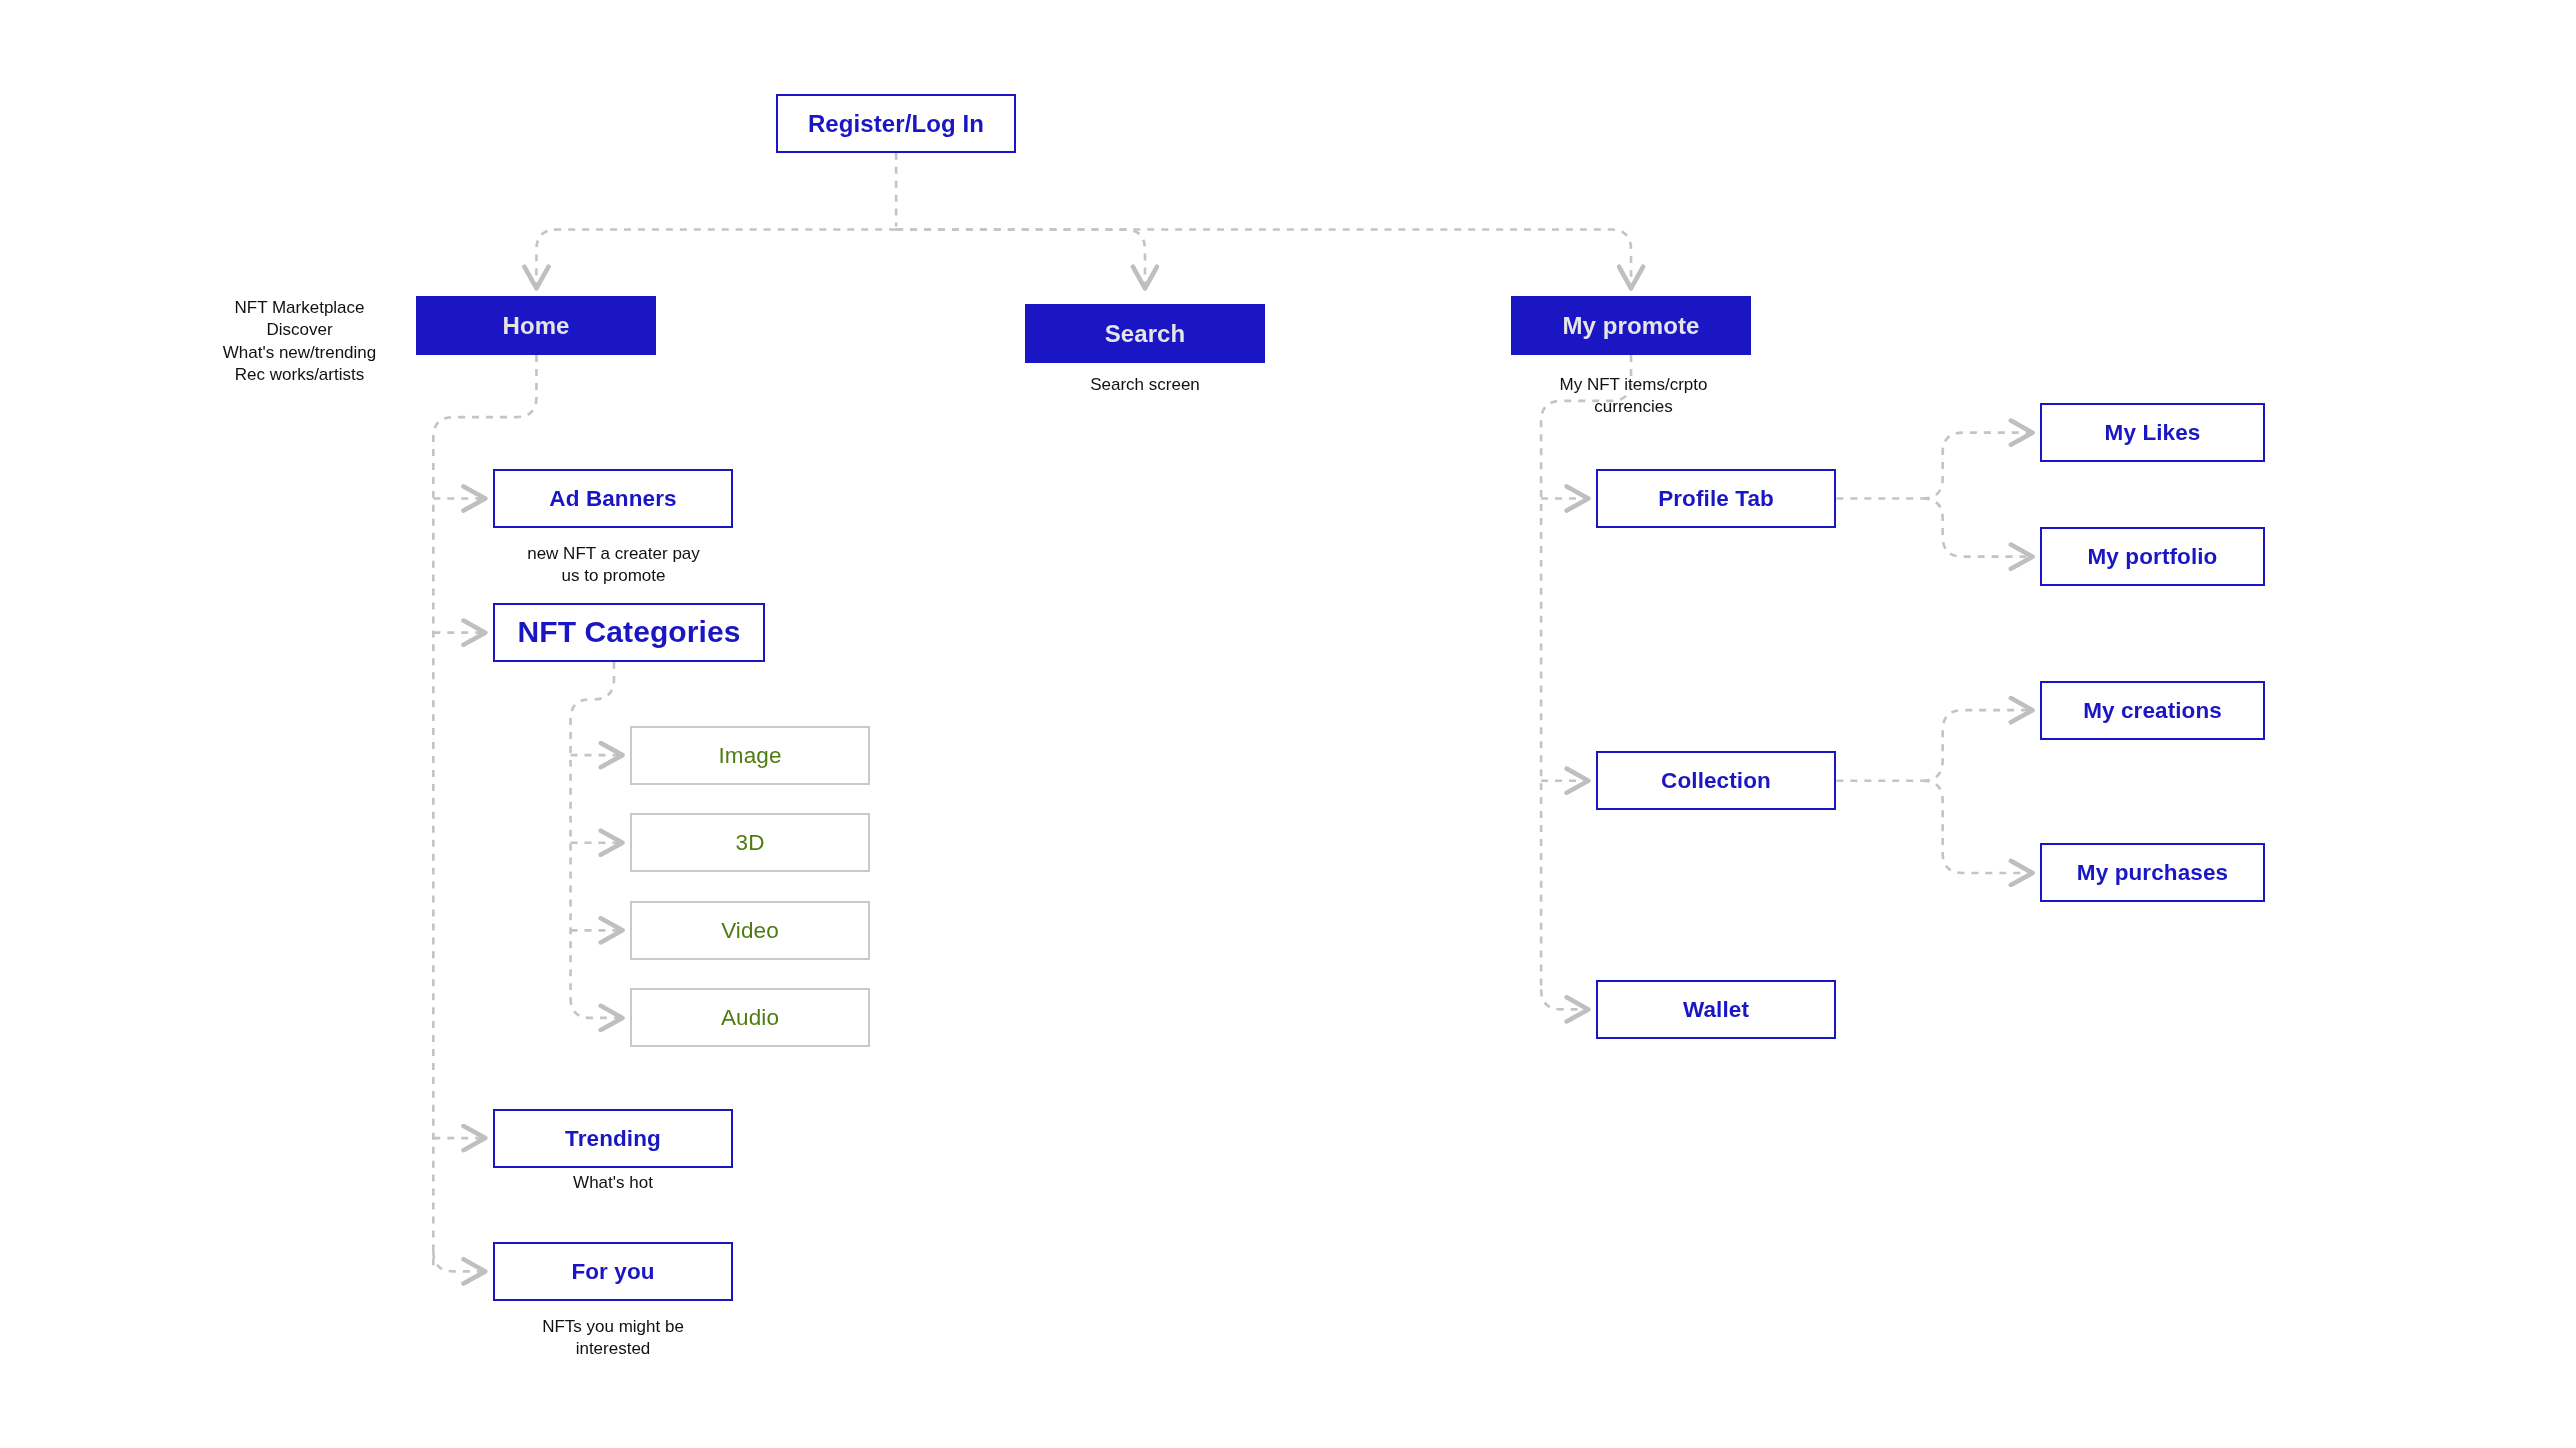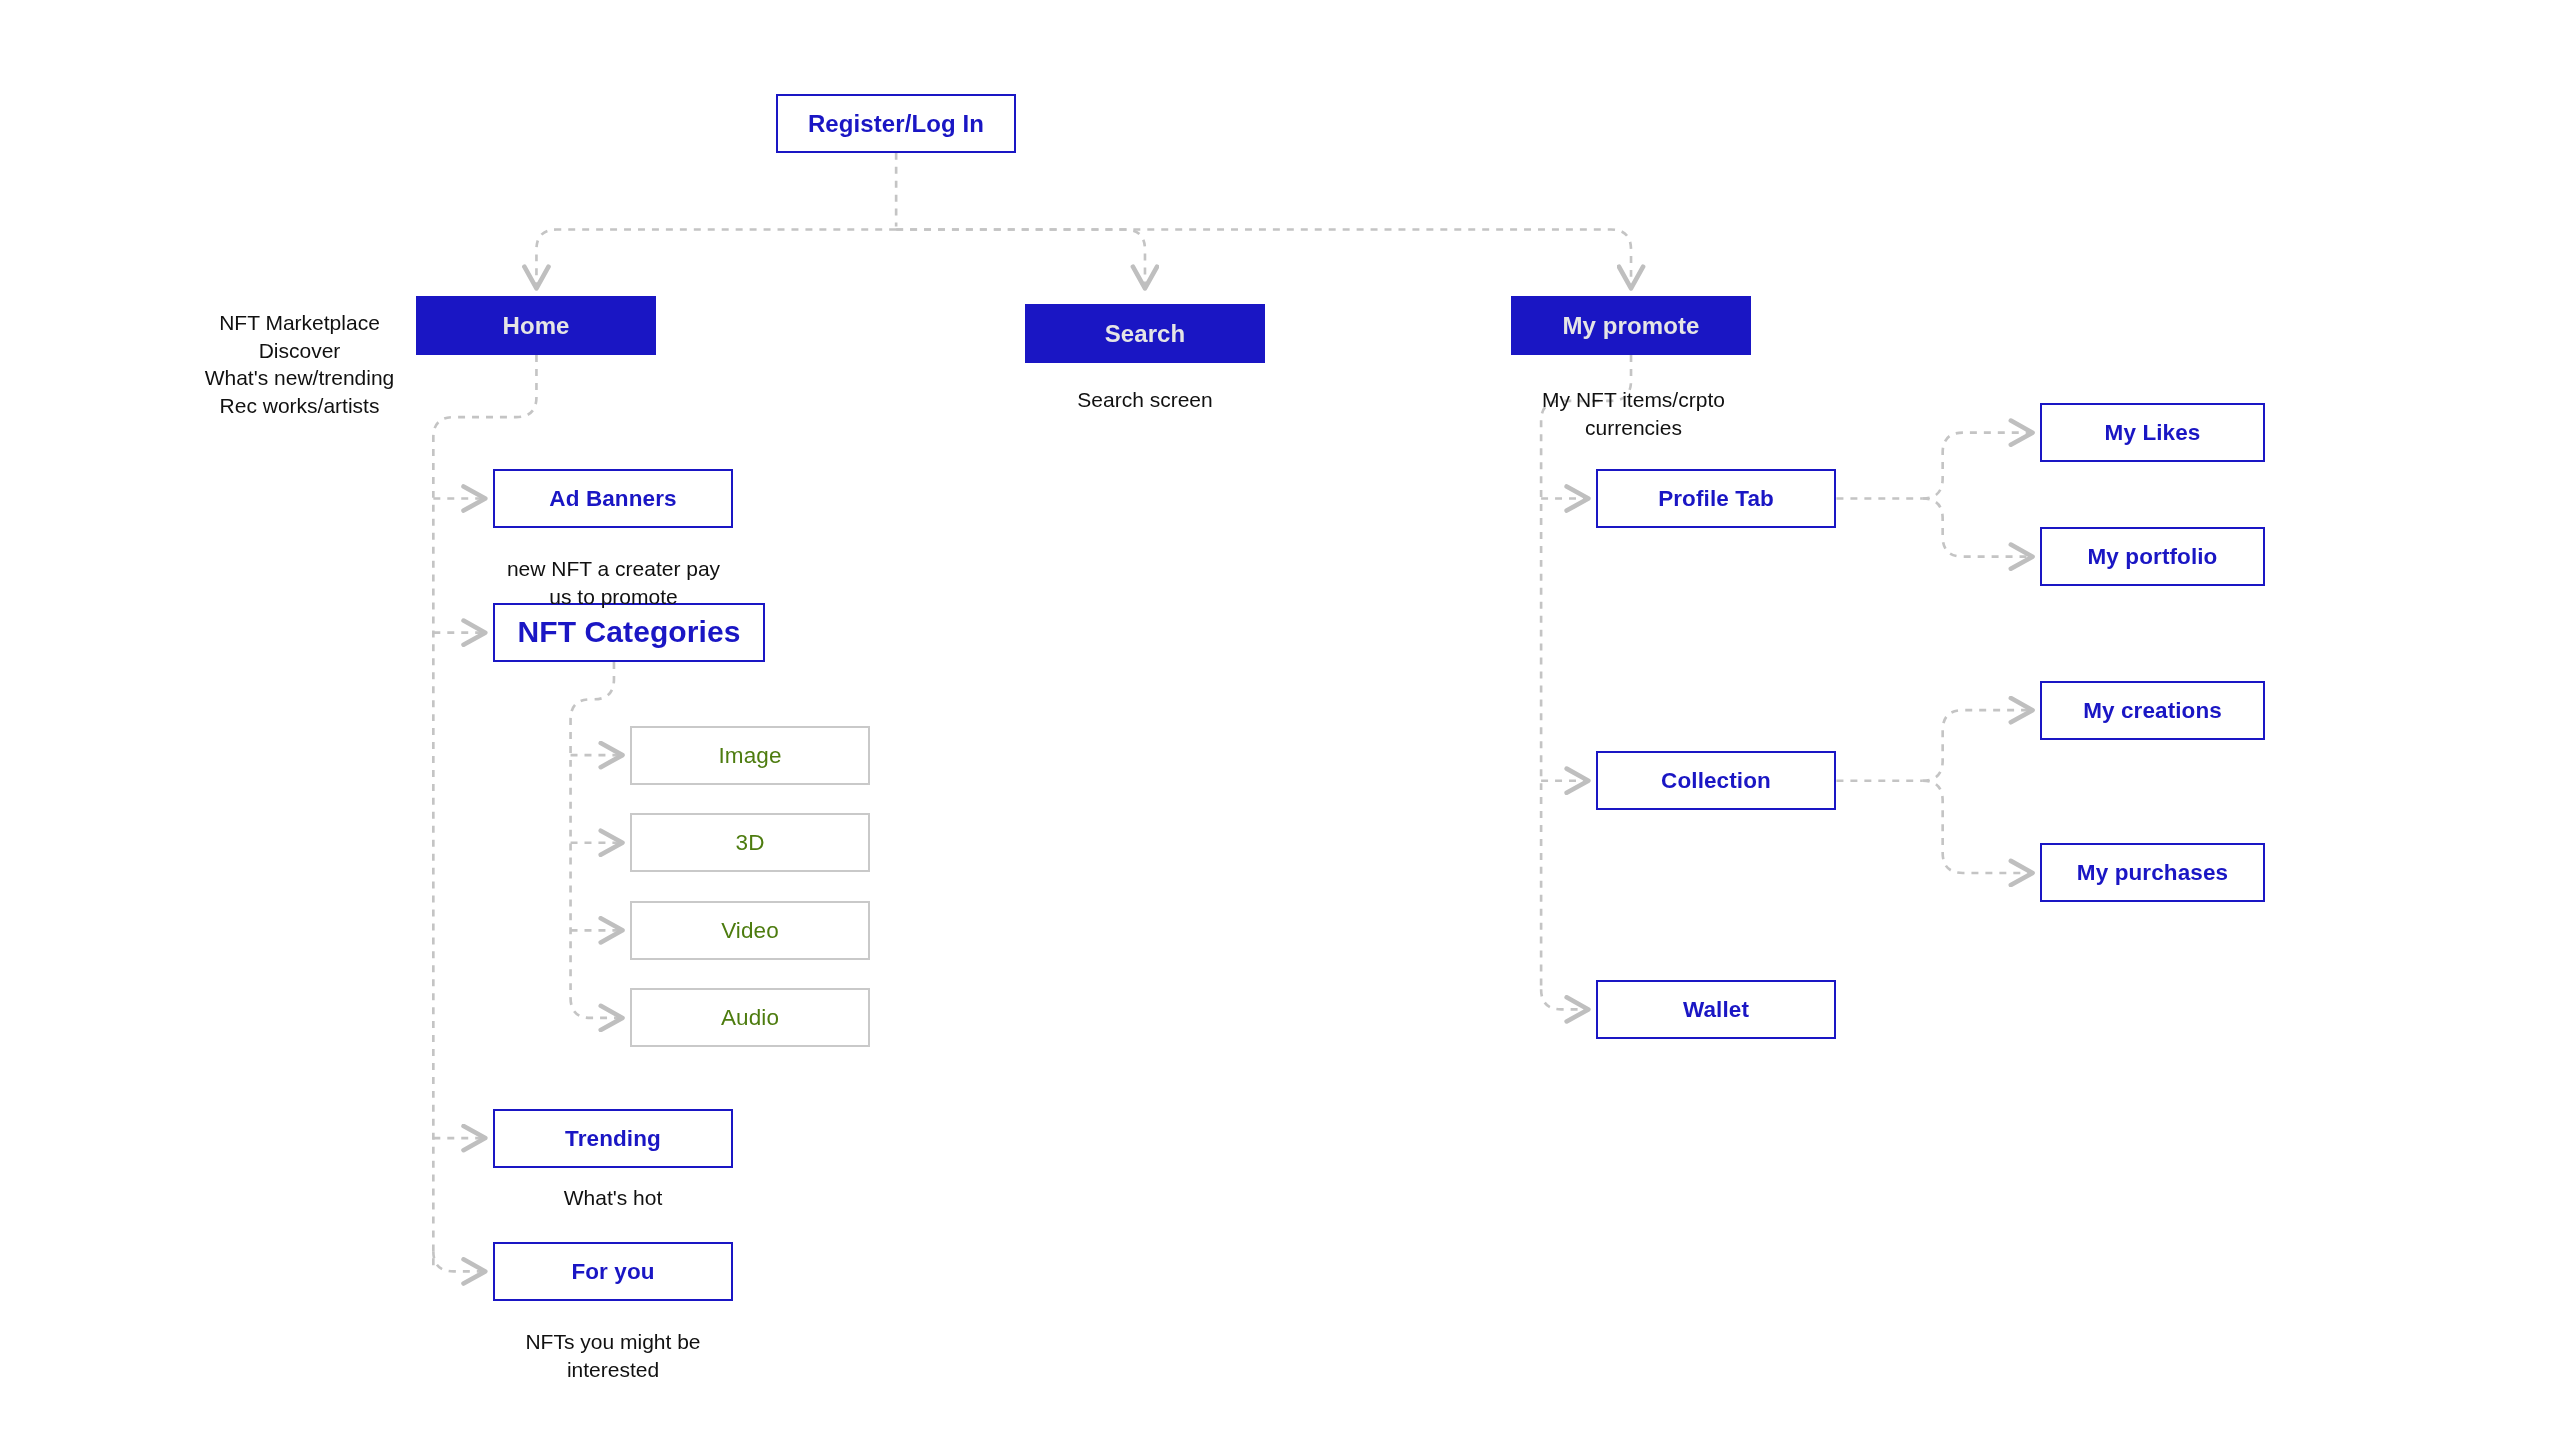--- a/index.html
+++ b/index.html
@@ -48,26 +48,25 @@
   }
   .node-muted {
     background: #ffffff;
     border: 2.3px solid #c9c9c9;
     color: #4d7c0f;
     font-weight: normal;
   }
   .caption {
     position: absolute;
     color: #111111;
-    font-size: 21px;
+    font-size: 17px;
     line-height: 1.32;
     text-align: center;
     font-weight: normal;
     white-space: pre-line;
-    margin-top: 12px;
   }
 </style>
 </head>
 <body>
 
 <div id="canvas">
 
   <svg id="wires" viewBox="0 0 3323 1869" xmlns="http://www.w3.org/2000/svg">
     <defs>
       <marker id="arrow" viewBox="0 0 12 12" refX="10" refY="6" markerWidth="11" markerHeight="11" orient="auto-start-reverse">

